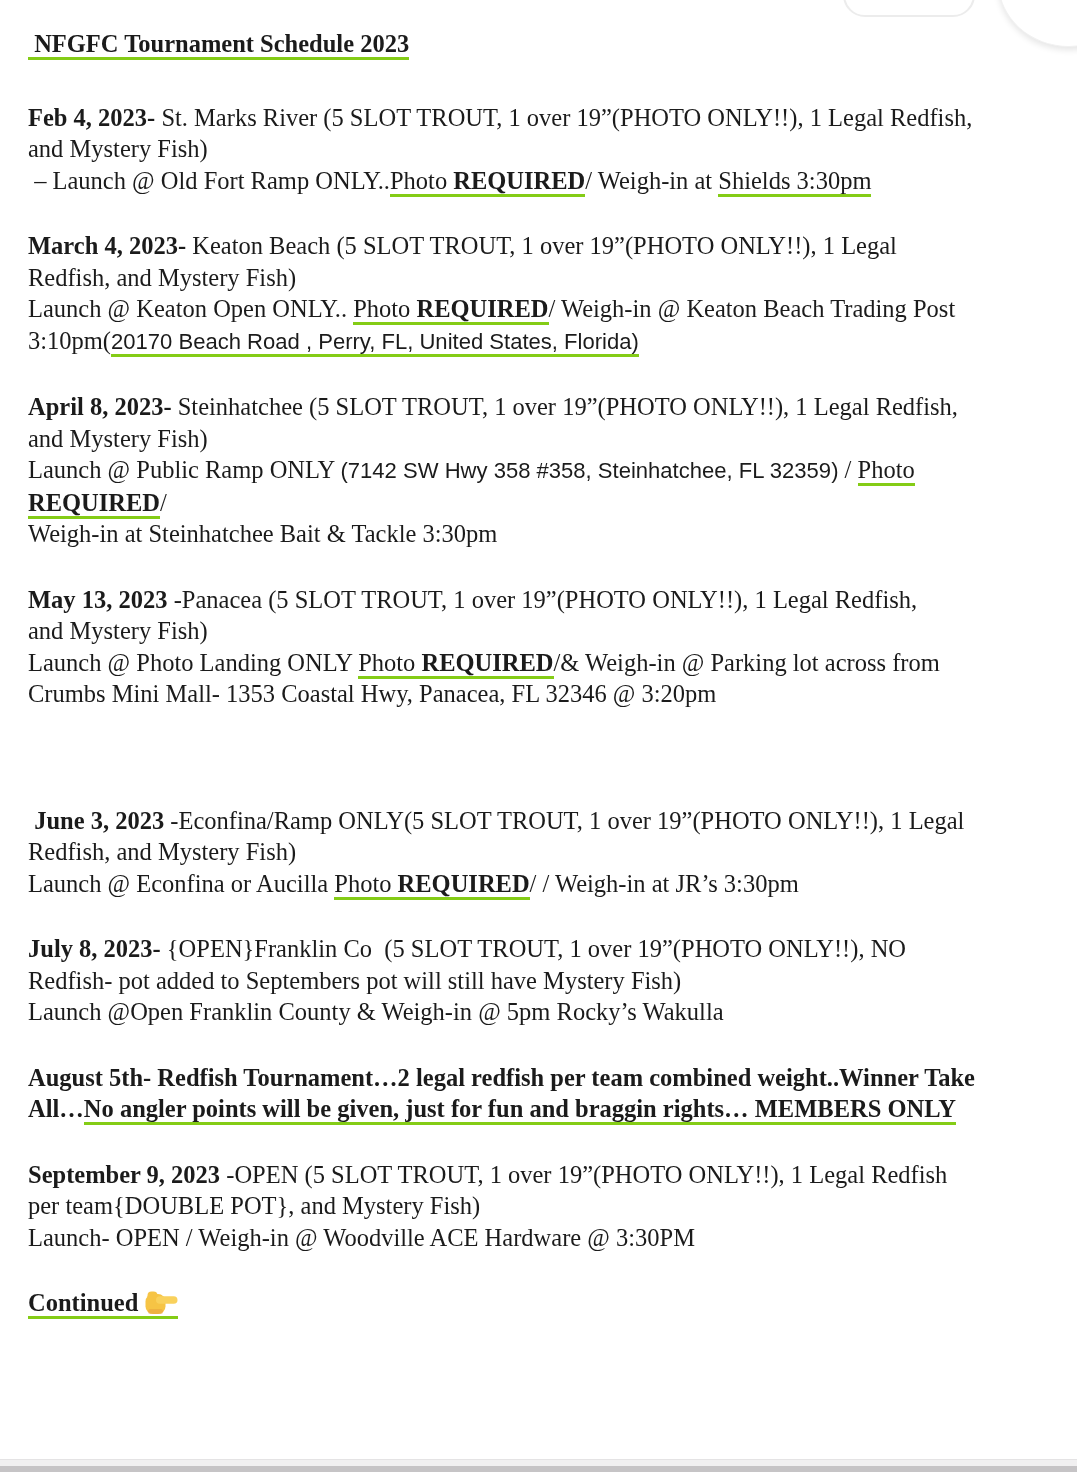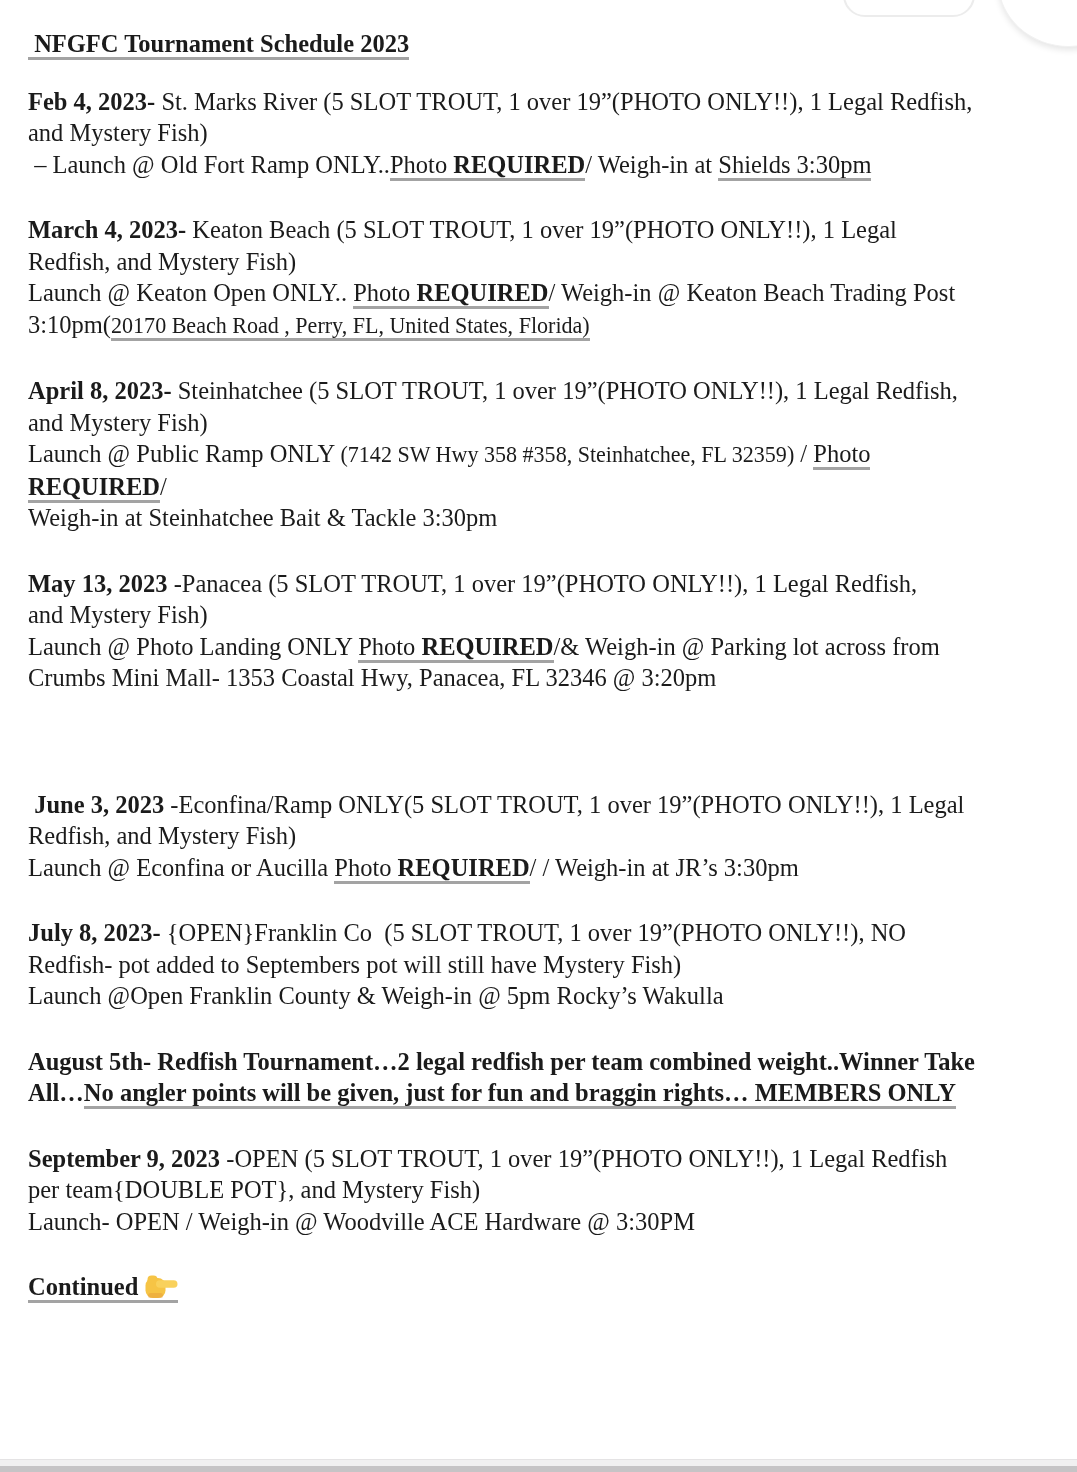--- a/index.html
+++ b/index.html
@@ -11,26 +11,26 @@
     font-family:"Liberation Serif", serif;
   }
   .doc{
     padding:28px 28px 0 28px;
     font-size:24.5px;
     line-height:31.5px;
     color:#1b1b1b;
   }
   .para{margin:34px 0 0 0;}
   .para:nth-child(1){margin-top:0;}
-  .para:nth-child(2){margin-top:26px;}
+  .para:nth-child(2){margin-top:42px;}
   .para:nth-child(6){margin-top:95px;}  
   .line{display:block;white-space:pre;}
   .b{font-weight:bold;}
-  .u{border-bottom:3px solid #a3a3a3;}
-  .s{font-family:Liberation Serif, serif;font-size:0.9em;}
+  .u{border-bottom:3px solid #84cc16;}
+  .s{font-family:Liberation Sans, sans-serif;font-size:0.9em;}
   .icon svg{vertical-align:-5px;}
 
   
   .shape-rounded{
     position:absolute;left:843px;top:-30px;width:128px;height:43px;
     background:#ffffff;border:2px solid #ececec;border-radius:22px;
   }
   .shape-circle{
     position:absolute;left:998px;top:-82px;width:140px;height:127px;
     background:#ffffff;border:1px solid #f1f1f1;border-radius:50%;

